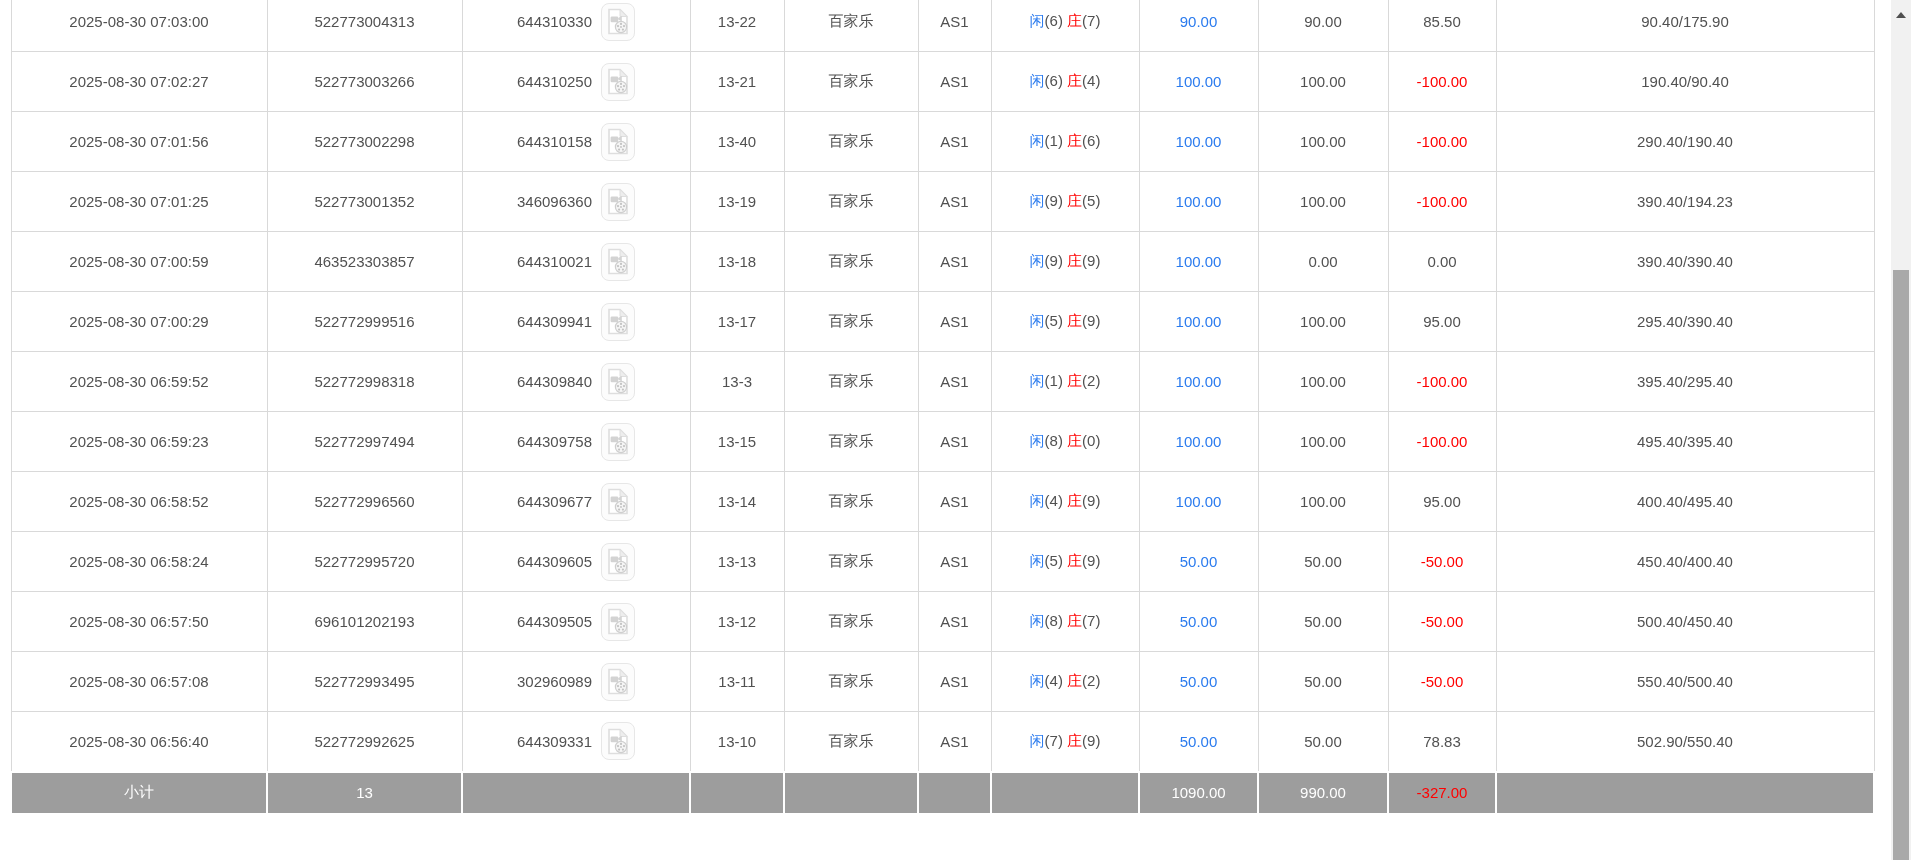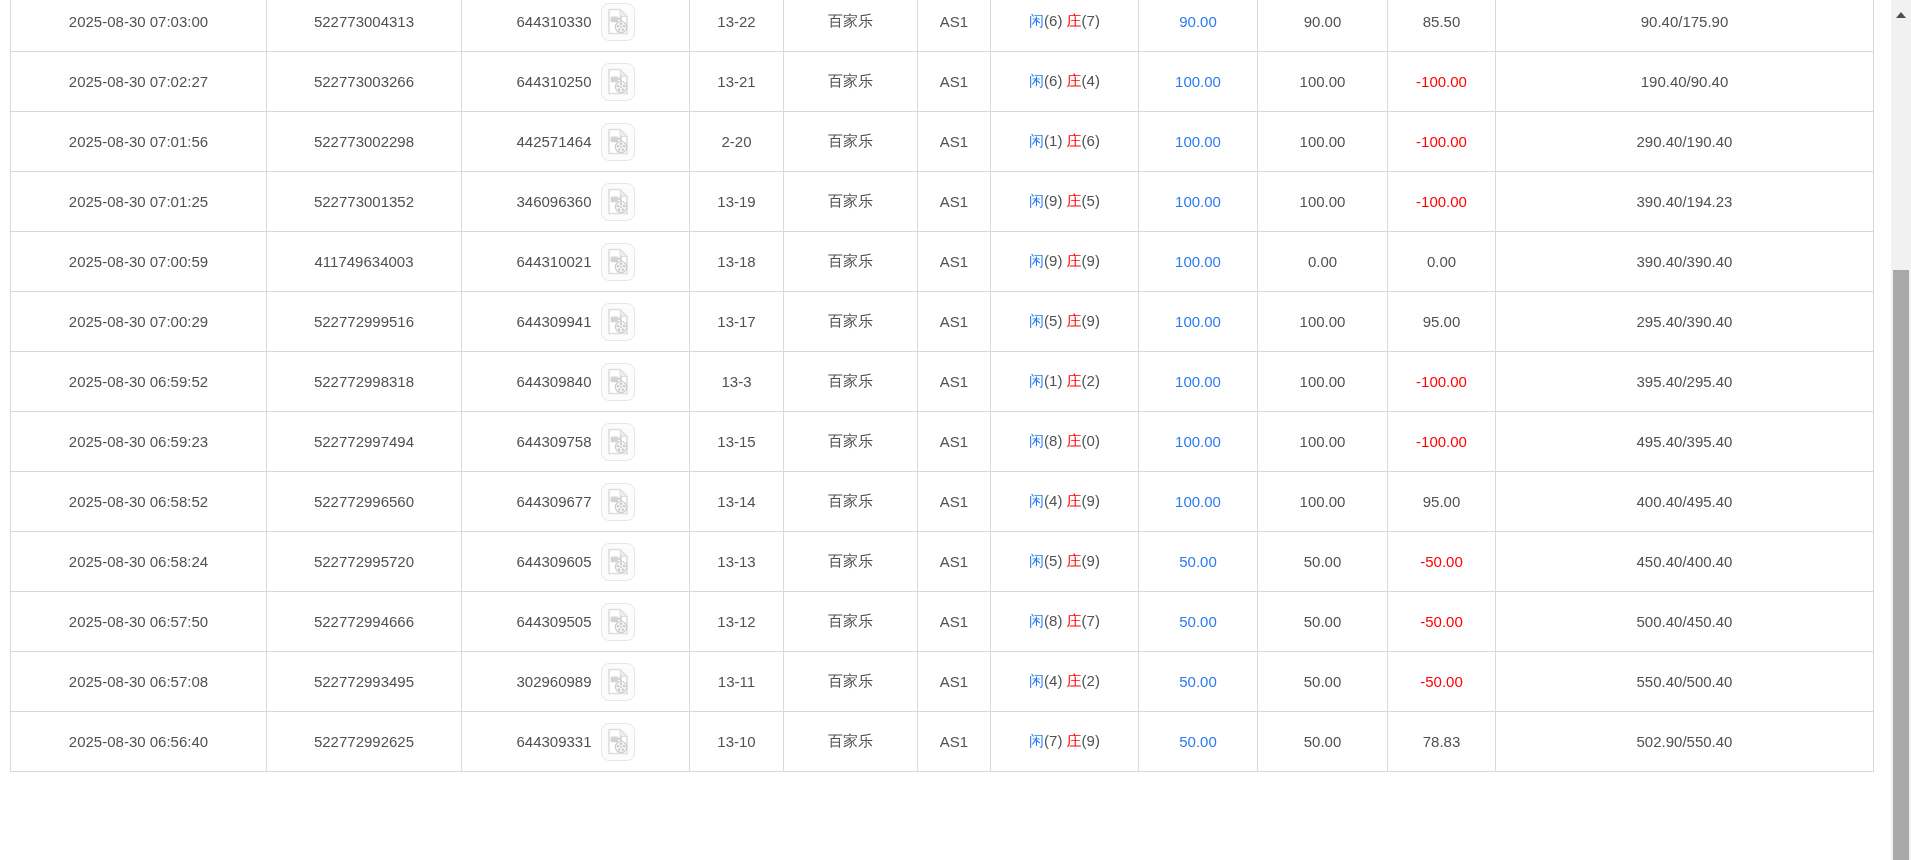--- a/index.html
+++ b/index.html
@@ -115,38 +115,38 @@
           <td><span class="blue">闲</span>(6) <span class="red">庄</span>(4)</td>
           <td><span class="blue bet-link">100.00</span></td>
           <td>100.00</td>
           <td class="neg">-100.00</td>
           <td>190.40/90.40</td>
         </tr>
         <tr class="data-row">
           <td>2025-08-30 07:01:56</td>
           <td>522773002298</td>
           <td><span class="round-wrap">
-              <span>442571464</span>
-              <button class="video-btn">
-<svg width="22" height="27" viewBox="0 0 22 27">
-  <path d="M2 1.5 h11 l7 7 v17 h-18 z" fill="#ffffff" stroke="#dedede" stroke-width="1.6"></path>
-  <path d="M13 1.5 l7 7 h-7 z" fill="#ededed" stroke="#dedede" stroke-width="1"></path>
-  <rect x="3.6" y="8.6" width="7.6" height="5.6" rx="1.2" fill="#d3d3d3"></rect>
-  <path d="M11.2 10 l3.6 -1.9 v5.4 l-3.6 -1.9 z" fill="#d3d3d3"></path>
-  <circle cx="14" cy="19" r="5.6" fill="#f5f5f5" stroke="#cfcfcf" stroke-width="1.2"></circle>
-  <circle cx="14" cy="15.9" r="1.1" fill="#c2c2c2"></circle>
-  <circle cx="17" cy="18.1" r="1.1" fill="#c2c2c2"></circle>
-  <circle cx="15.9" cy="21.6" r="1.1" fill="#c2c2c2"></circle>
-  <circle cx="12.1" cy="21.6" r="1.1" fill="#c2c2c2"></circle>
-  <circle cx="11" cy="18.1" r="1.1" fill="#c2c2c2"></circle>
-  <circle cx="14" cy="19" r="0.9" fill="#c2c2c2"></circle>
-</svg>
-              </button>
-            </span></td>
-          <td>2-20</td>
+              <span>644310158</span>
+              <button class="video-btn">
+<svg width="22" height="27" viewBox="0 0 22 27">
+  <path d="M2 1.5 h11 l7 7 v17 h-18 z" fill="#ffffff" stroke="#dedede" stroke-width="1.6"></path>
+  <path d="M13 1.5 l7 7 h-7 z" fill="#ededed" stroke="#dedede" stroke-width="1"></path>
+  <rect x="3.6" y="8.6" width="7.6" height="5.6" rx="1.2" fill="#d3d3d3"></rect>
+  <path d="M11.2 10 l3.6 -1.9 v5.4 l-3.6 -1.9 z" fill="#d3d3d3"></path>
+  <circle cx="14" cy="19" r="5.6" fill="#f5f5f5" stroke="#cfcfcf" stroke-width="1.2"></circle>
+  <circle cx="14" cy="15.9" r="1.1" fill="#c2c2c2"></circle>
+  <circle cx="17" cy="18.1" r="1.1" fill="#c2c2c2"></circle>
+  <circle cx="15.9" cy="21.6" r="1.1" fill="#c2c2c2"></circle>
+  <circle cx="12.1" cy="21.6" r="1.1" fill="#c2c2c2"></circle>
+  <circle cx="11" cy="18.1" r="1.1" fill="#c2c2c2"></circle>
+  <circle cx="14" cy="19" r="0.9" fill="#c2c2c2"></circle>
+</svg>
+              </button>
+            </span></td>
+          <td>13-40</td>
           <td>百家乐</td>
           <td>AS1</td>
           <td><span class="blue">闲</span>(1) <span class="red">庄</span>(6)</td>
           <td><span class="blue bet-link">100.00</span></td>
           <td>100.00</td>
           <td class="neg">-100.00</td>
           <td>290.40/190.40</td>
         </tr>
         <tr class="data-row">
           <td>2025-08-30 07:01:25</td>
@@ -173,21 +173,21 @@
           <td>百家乐</td>
           <td>AS1</td>
           <td><span class="blue">闲</span>(9) <span class="red">庄</span>(5)</td>
           <td><span class="blue bet-link">100.00</span></td>
           <td>100.00</td>
           <td class="neg">-100.00</td>
           <td>390.40/194.23</td>
         </tr>
         <tr class="data-row">
           <td>2025-08-30 07:00:59</td>
-          <td>411749634003</td>
+          <td>463523303857</td>
           <td><span class="round-wrap">
               <span>644310021</span>
               <button class="video-btn">
 <svg width="22" height="27" viewBox="0 0 22 27">
   <path d="M2 1.5 h11 l7 7 v17 h-18 z" fill="#ffffff" stroke="#dedede" stroke-width="1.6"></path>
   <path d="M13 1.5 l7 7 h-7 z" fill="#ededed" stroke="#dedede" stroke-width="1"></path>
   <rect x="3.6" y="8.6" width="7.6" height="5.6" rx="1.2" fill="#d3d3d3"></rect>
   <path d="M11.2 10 l3.6 -1.9 v5.4 l-3.6 -1.9 z" fill="#d3d3d3"></path>
   <circle cx="14" cy="19" r="5.6" fill="#f5f5f5" stroke="#cfcfcf" stroke-width="1.2"></circle>
   <circle cx="14" cy="15.9" r="1.1" fill="#c2c2c2"></circle>
@@ -353,21 +353,21 @@
           <td>百家乐</td>
           <td>AS1</td>
           <td><span class="blue">闲</span>(5) <span class="red">庄</span>(9)</td>
           <td><span class="blue bet-link">50.00</span></td>
           <td>50.00</td>
           <td class="neg">-50.00</td>
           <td>450.40/400.40</td>
         </tr>
         <tr class="data-row">
           <td>2025-08-30 06:57:50</td>
-          <td>522772994666</td>
+          <td>696101202193</td>
           <td><span class="round-wrap">
               <span>644309505</span>
               <button class="video-btn">
 <svg width="22" height="27" viewBox="0 0 22 27">
   <path d="M2 1.5 h11 l7 7 v17 h-18 z" fill="#ffffff" stroke="#dedede" stroke-width="1.6"></path>
   <path d="M13 1.5 l7 7 h-7 z" fill="#ededed" stroke="#dedede" stroke-width="1"></path>
   <rect x="3.6" y="8.6" width="7.6" height="5.6" rx="1.2" fill="#d3d3d3"></rect>
   <path d="M11.2 10 l3.6 -1.9 v5.4 l-3.6 -1.9 z" fill="#d3d3d3"></path>
   <circle cx="14" cy="19" r="5.6" fill="#f5f5f5" stroke="#cfcfcf" stroke-width="1.2"></circle>
   <circle cx="14" cy="15.9" r="1.1" fill="#c2c2c2"></circle>
@@ -440,20 +440,33 @@
               </button>
             </span></td>
           <td>13-10</td>
           <td>百家乐</td>
           <td>AS1</td>
           <td><span class="blue">闲</span>(7) <span class="red">庄</span>(9)</td>
           <td><span class="blue bet-link">50.00</span></td>
           <td>50.00</td>
           <td class="">78.83</td>
           <td>502.90/550.40</td>
+        </tr>
+        <tr class="sum-row">
+          <td>小计</td>
+          <td>13</td>
+          <td></td>
+          <td></td>
+          <td></td>
+          <td></td>
+          <td></td>
+          <td>1090.00</td>
+          <td>990.00</td>
+          <td class="neg">-327.00</td>
+          <td></td>
         </tr>
       </tbody>
   </table>
 </div>
 
 <div class="scrollbar">
   <div class="scroll-up-btn">
     <div class="tri"></div>
   </div>
   <div class="scroll-thumb"></div>

